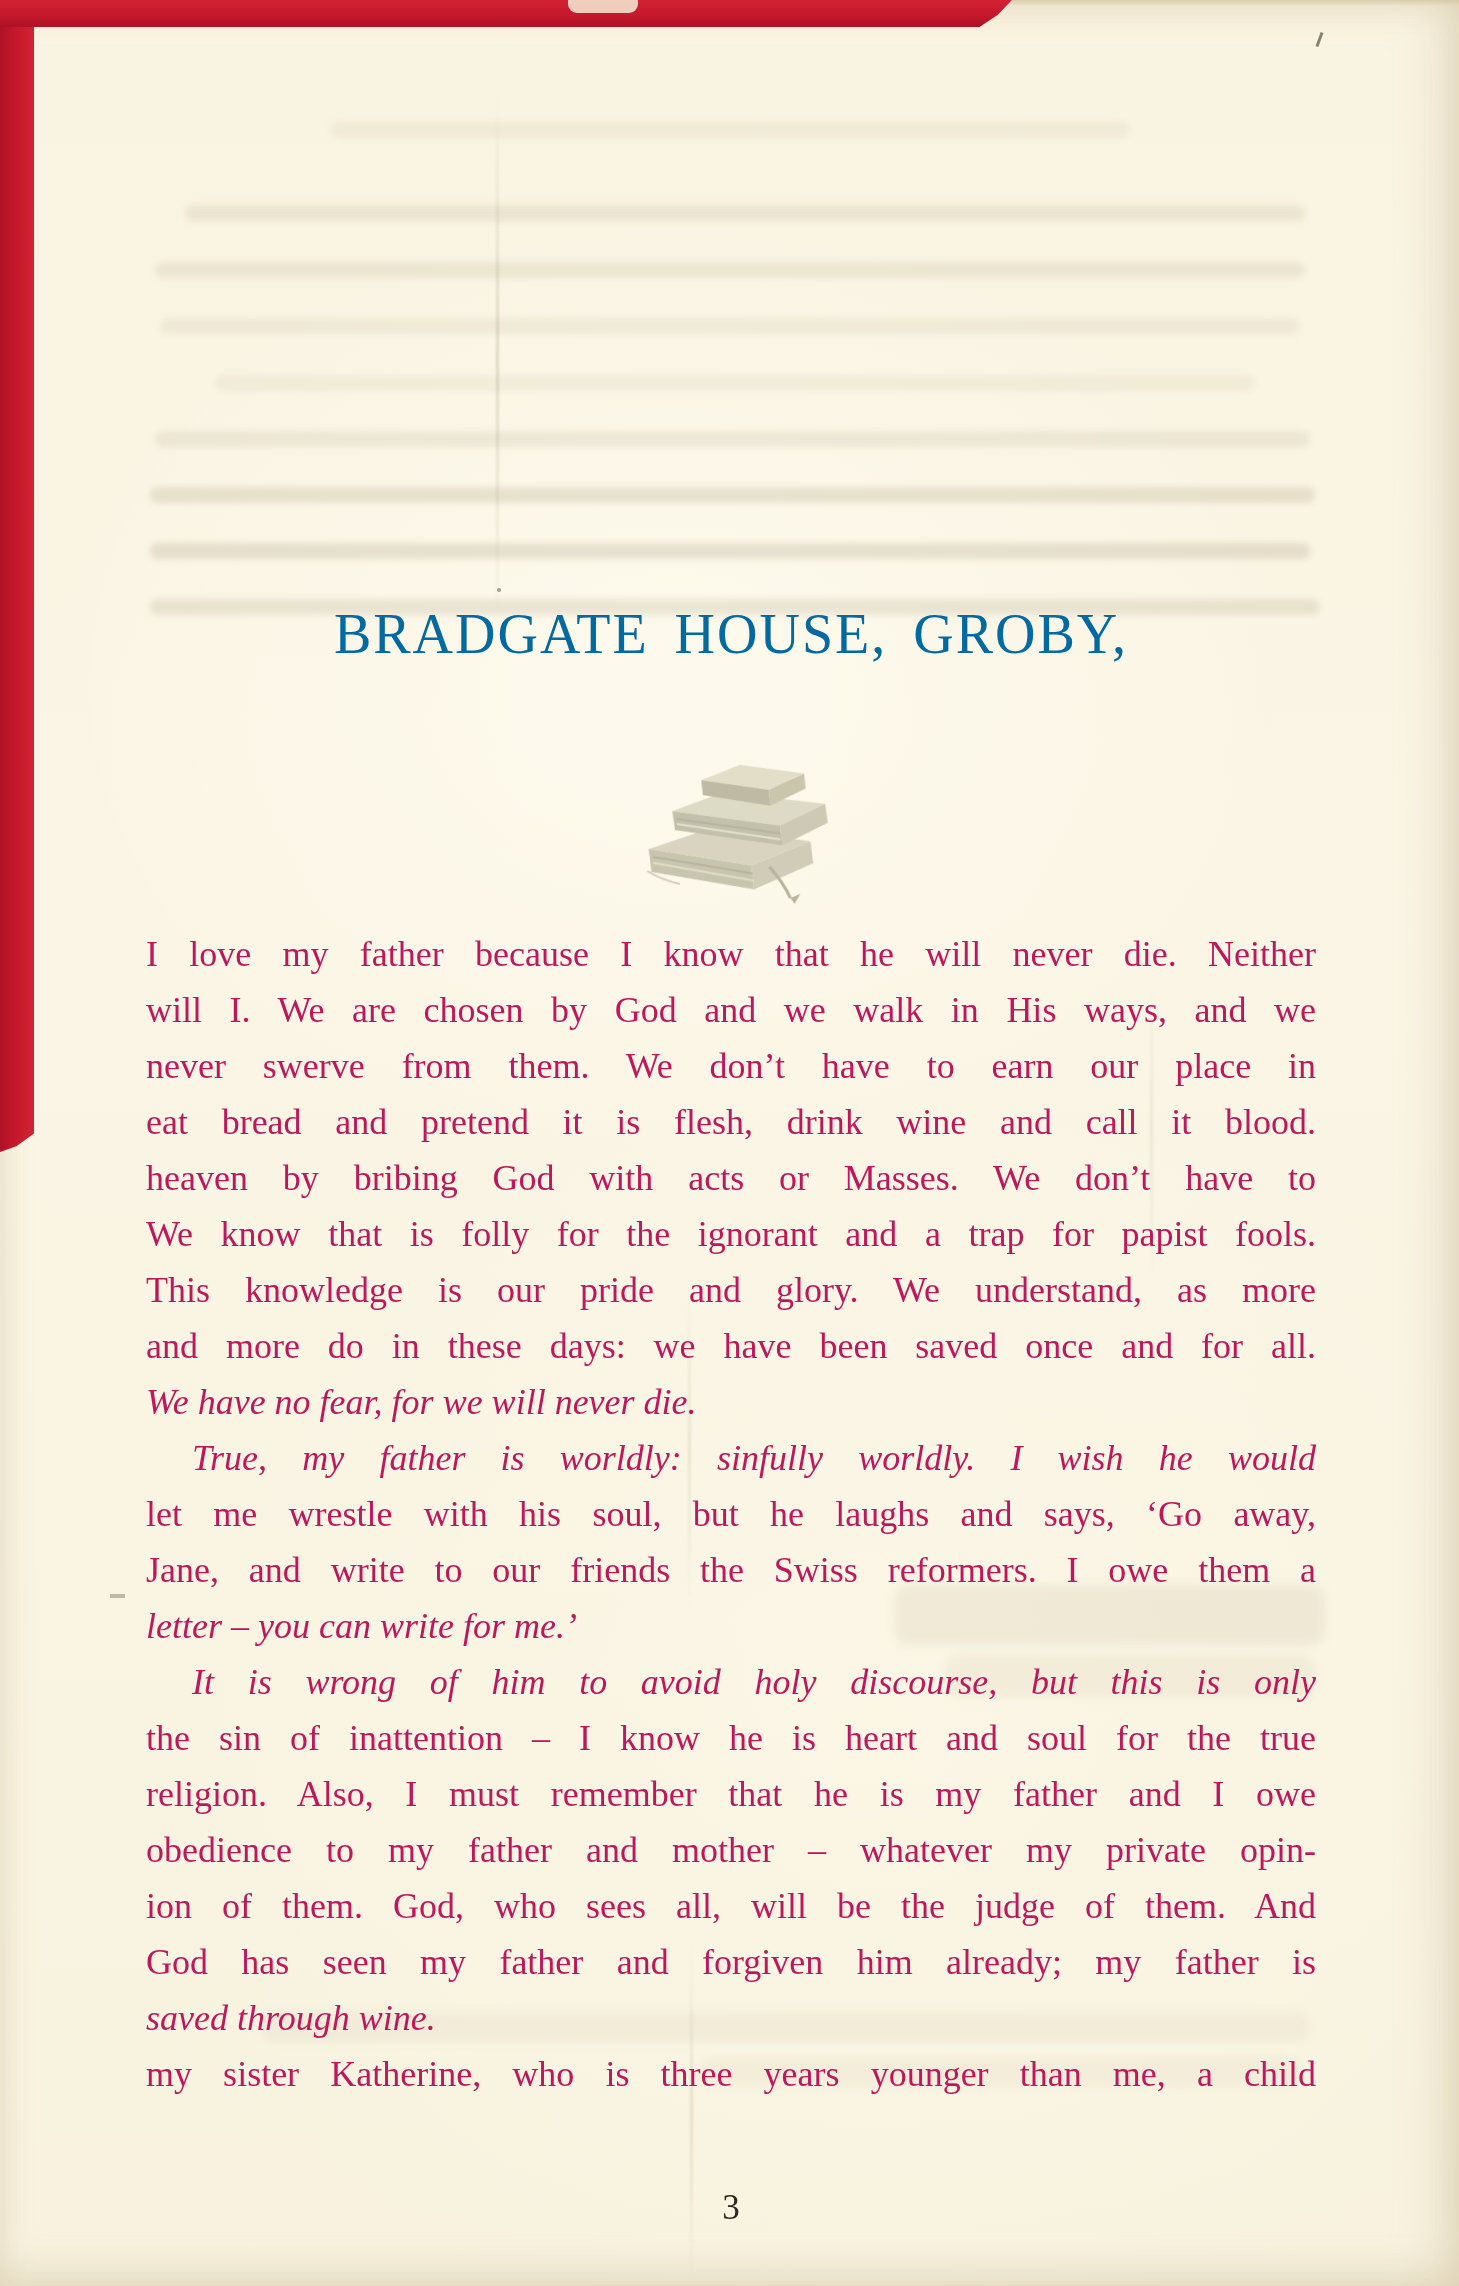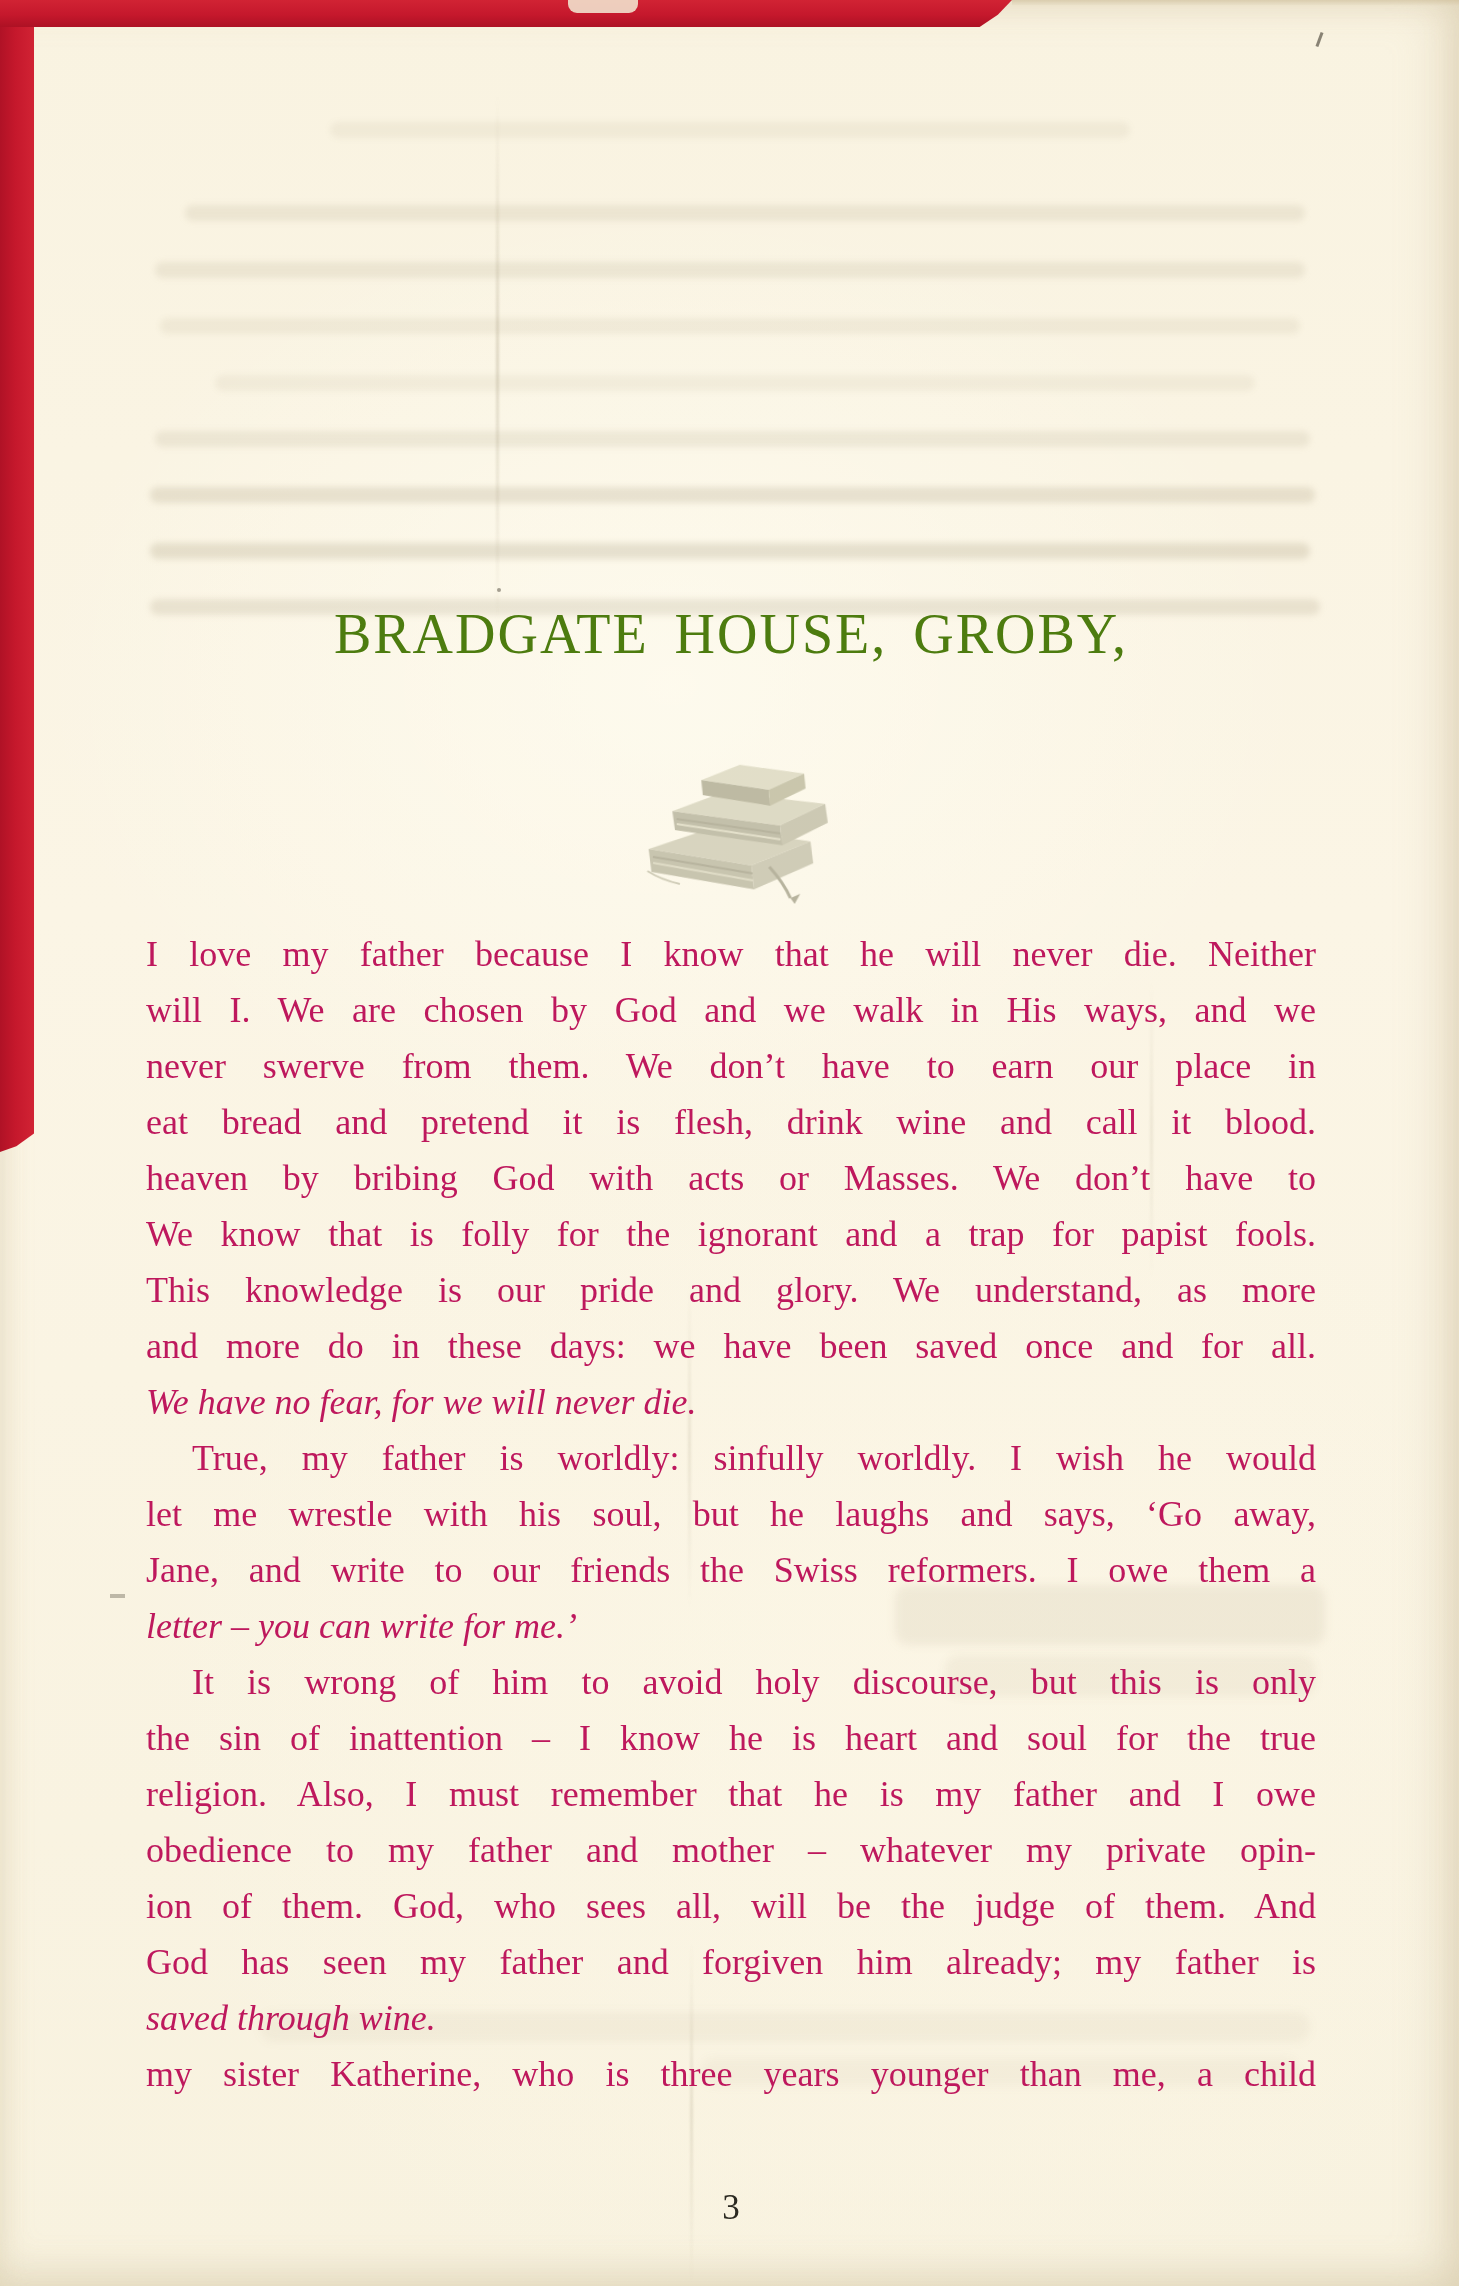--- a/index.html
+++ b/index.html
@@ -34,40 +34,40 @@
     position:absolute;left:568px;top:0;width:70px;height:13px;
     background:#f3ecd6;opacity:.85;border-radius:0 0 9px 9px;
   }
   .top-edge-line{
     position:absolute;left:1012px;top:0;height:6px;width:447px;
     background:linear-gradient(180deg,rgba(205,188,150,.55),rgba(205,188,150,0));
   }
   
   .heading{
     position:absolute;left:146px;top:603px;width:1170px;
-    text-align:center;color:#4d7c0f;
+    text-align:center;color:#0369a1;
     font-size:56px;line-height:63px;
     letter-spacing:2px;word-spacing:10px;
   }
   
   .ornament{
     position:absolute;left:618px;top:748px;width:234px;height:162px;
     opacity:.62;filter:blur(.6px);transform:rotate(-2deg);
   }
   
   .bodytext{
     position:absolute;left:146px;top:926px;width:1170px;
     font-size:36px;line-height:56px;color:#be185d;
   }
   .tline{
     text-align:justify;text-align-last:justify;
     white-space:normal;
   }
   .tline.endline{text-align-last:left;font-style:italic;}
-  .tline.indent{text-indent:46px;}
+  .tline.indent{text-indent:46px;font-style:italic;}
   .pagenum{
     position:absolute;left:146px;top:2188px;width:1170px;
     text-align:center;font-size:35px;color:#2b2921;
   }
   
   .ghost{
     position:absolute;display:block;height:16px;border-radius:8px;
     background:rgba(170,158,124,.16);filter:blur(3px);
   }
   .smudge{

